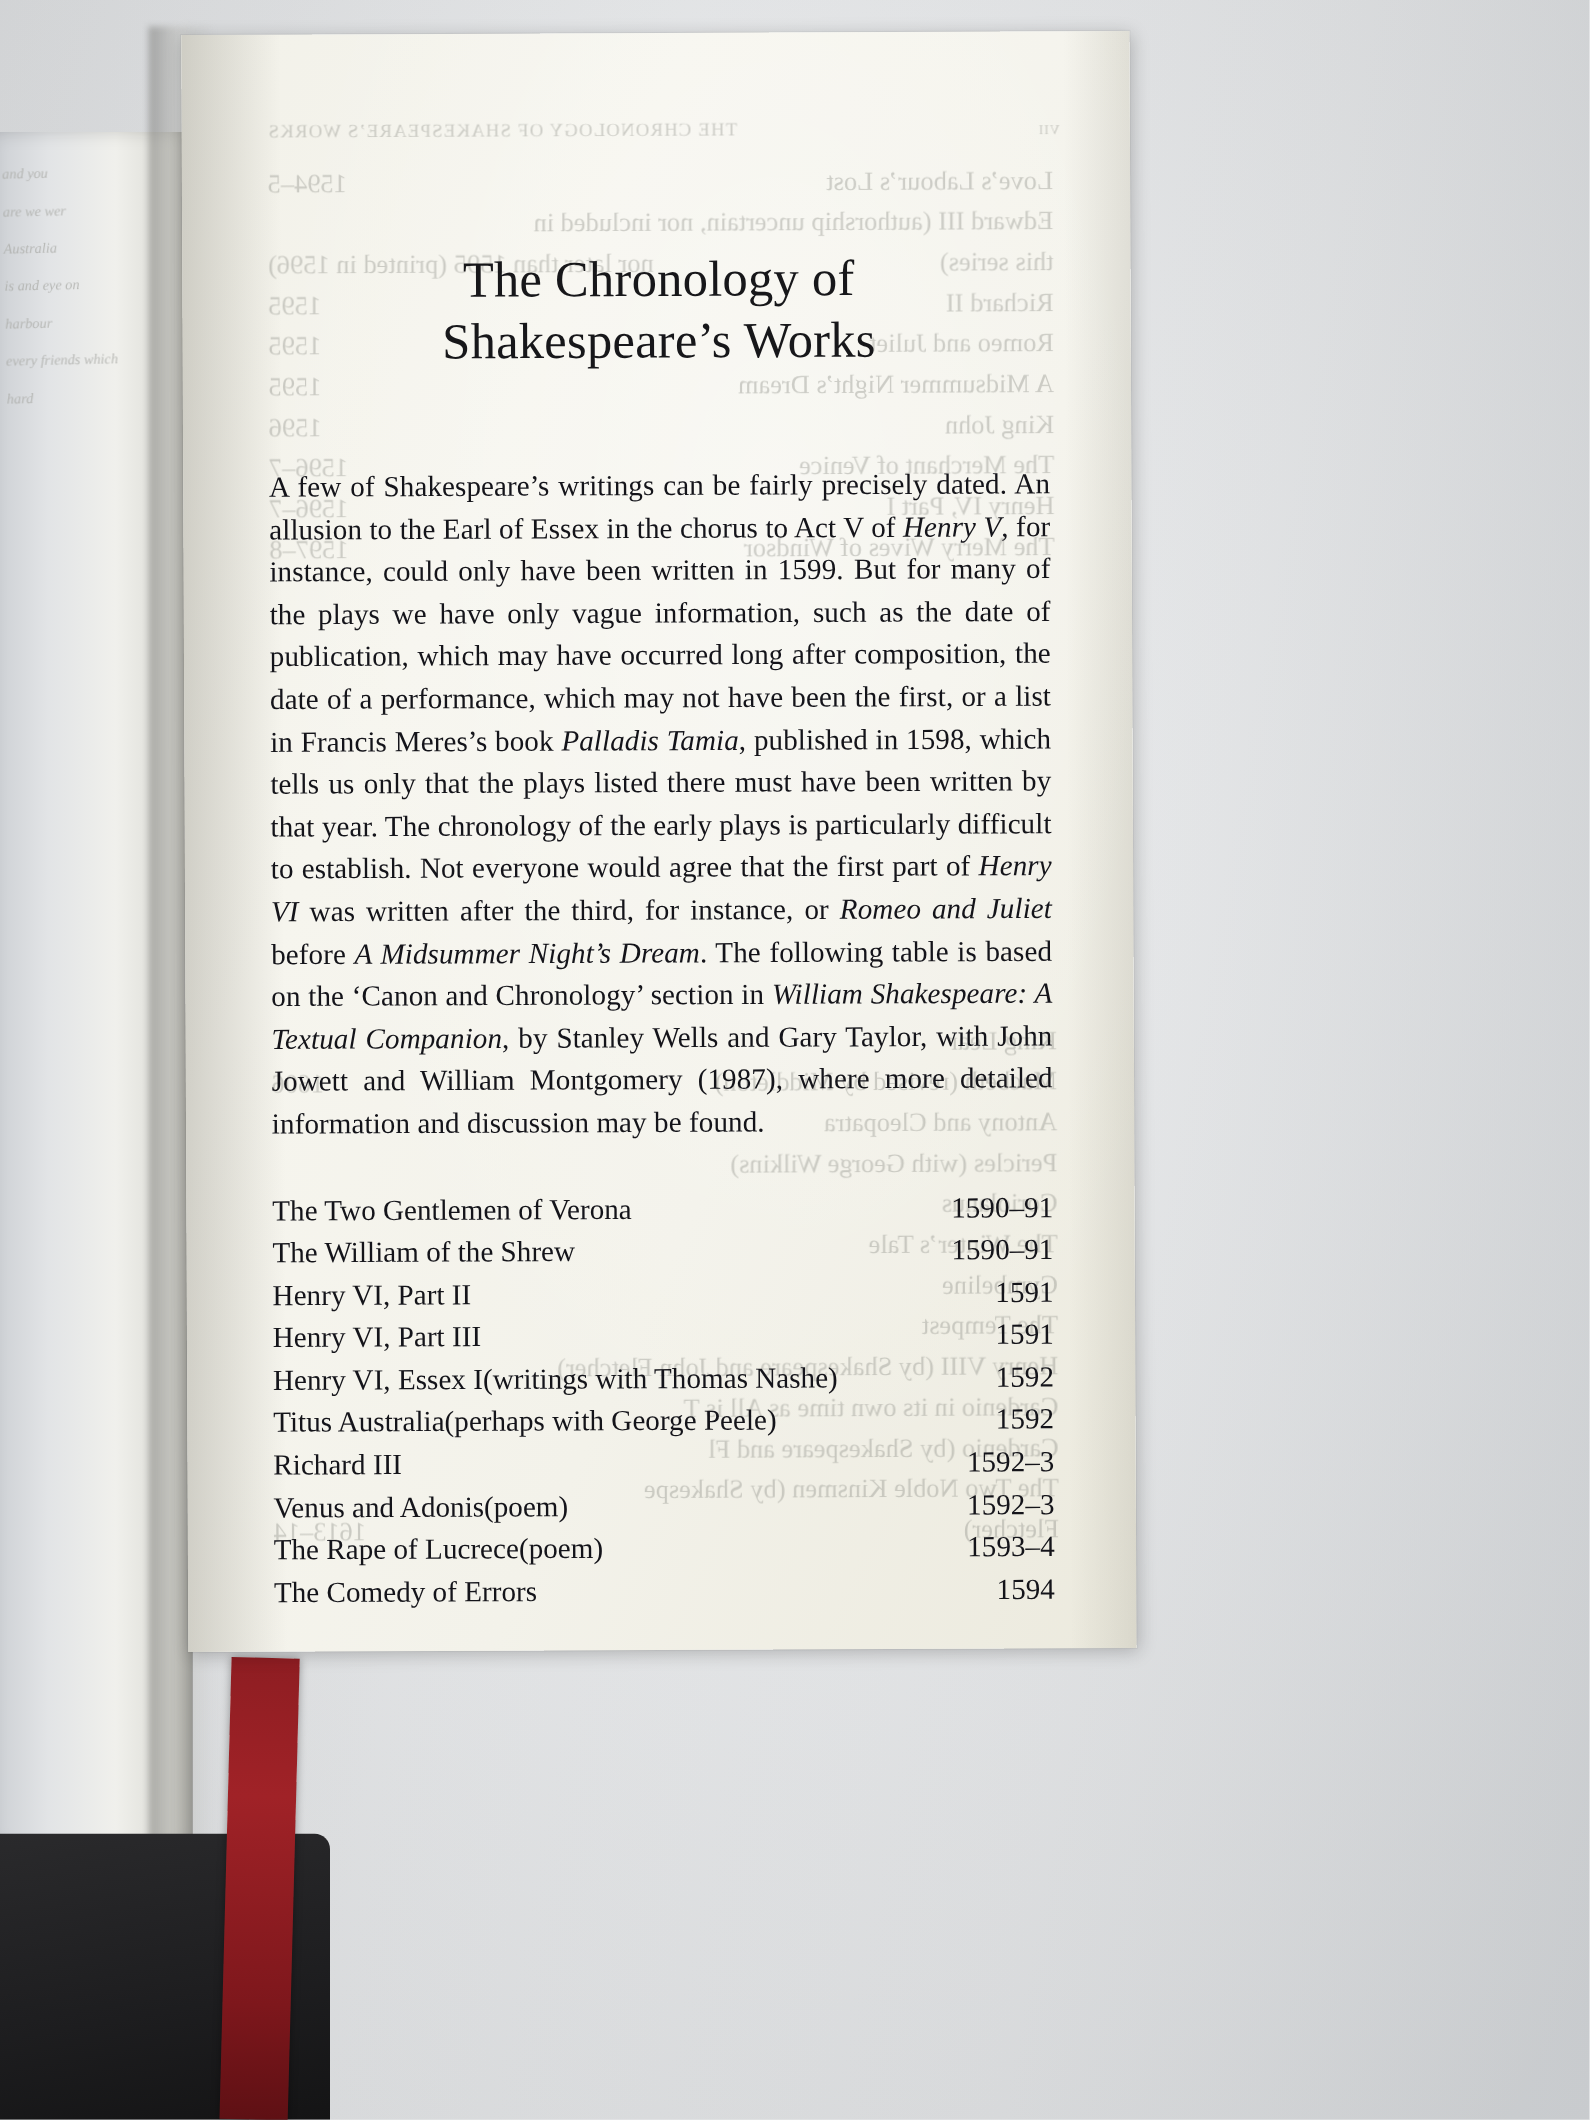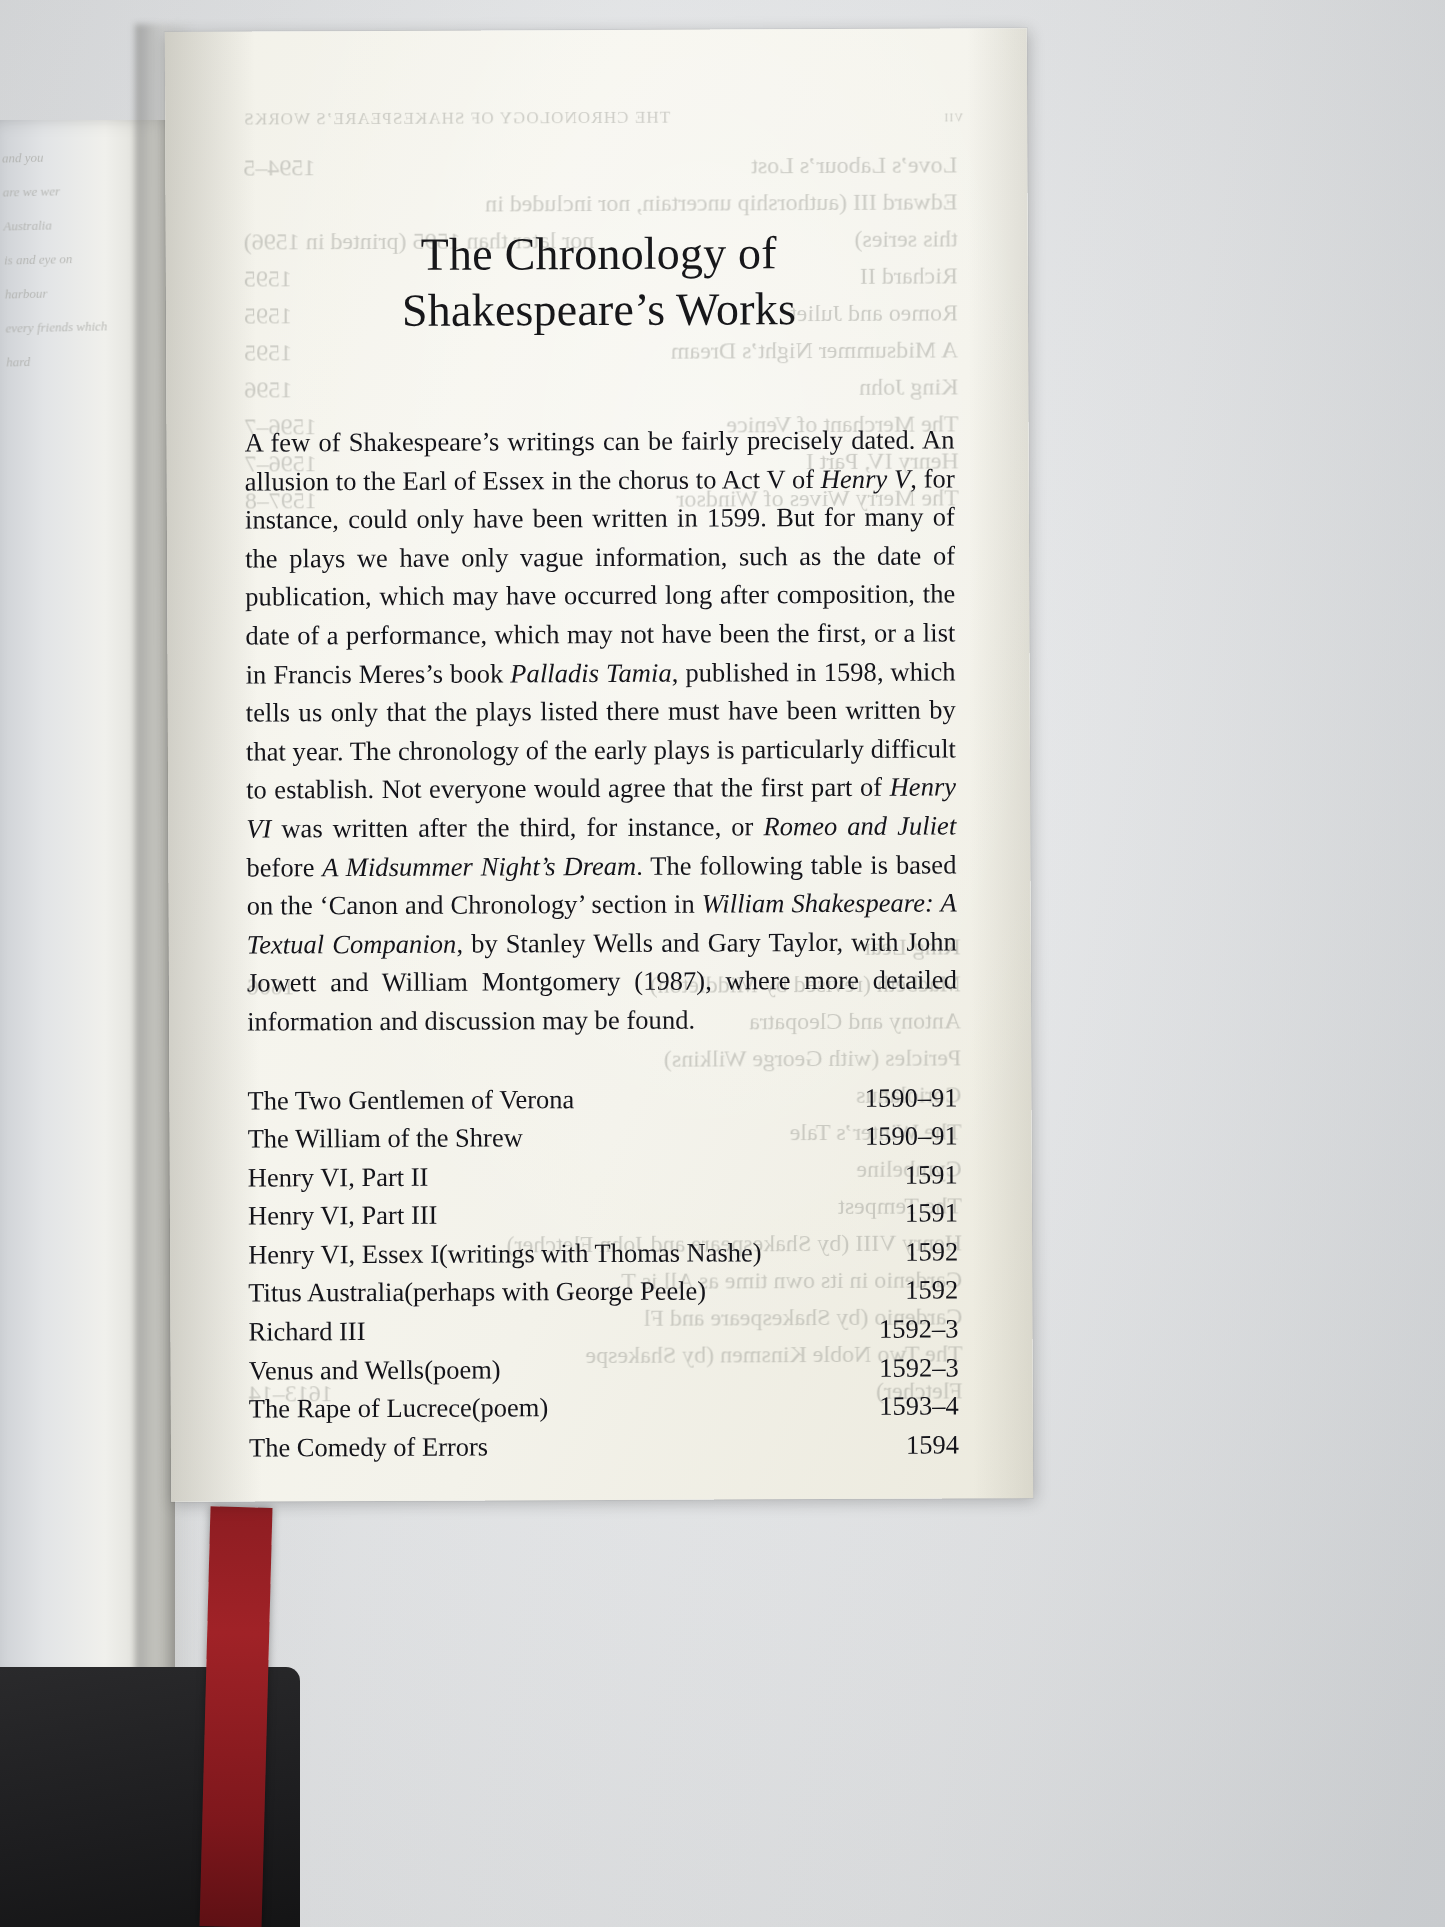--- a/index.html
+++ b/index.html
@@ -251,21 +251,21 @@
         <span class="chron-dots"></span>
         <span class="chron-date">1592</span>
       </div>
       <div class="chron-row">
         <span class="chron-title">Richard III</span>
         <span class="chron-extra"></span>
         <span class="chron-dots"></span>
         <span class="chron-date">1592–3</span>
       </div>
       <div class="chron-row">
-        <span class="chron-title">Venus and Wells</span>
+        <span class="chron-title">Venus and Adonis</span>
         <span class="chron-extra"> (poem)</span>
         <span class="chron-dots"></span>
         <span class="chron-date">1592–3</span>
       </div>
       <div class="chron-row">
         <span class="chron-title">The Rape of Lucrece</span>
         <span class="chron-extra"> (poem)</span>
         <span class="chron-dots"></span>
         <span class="chron-date">1593–4</span>
       </div>

